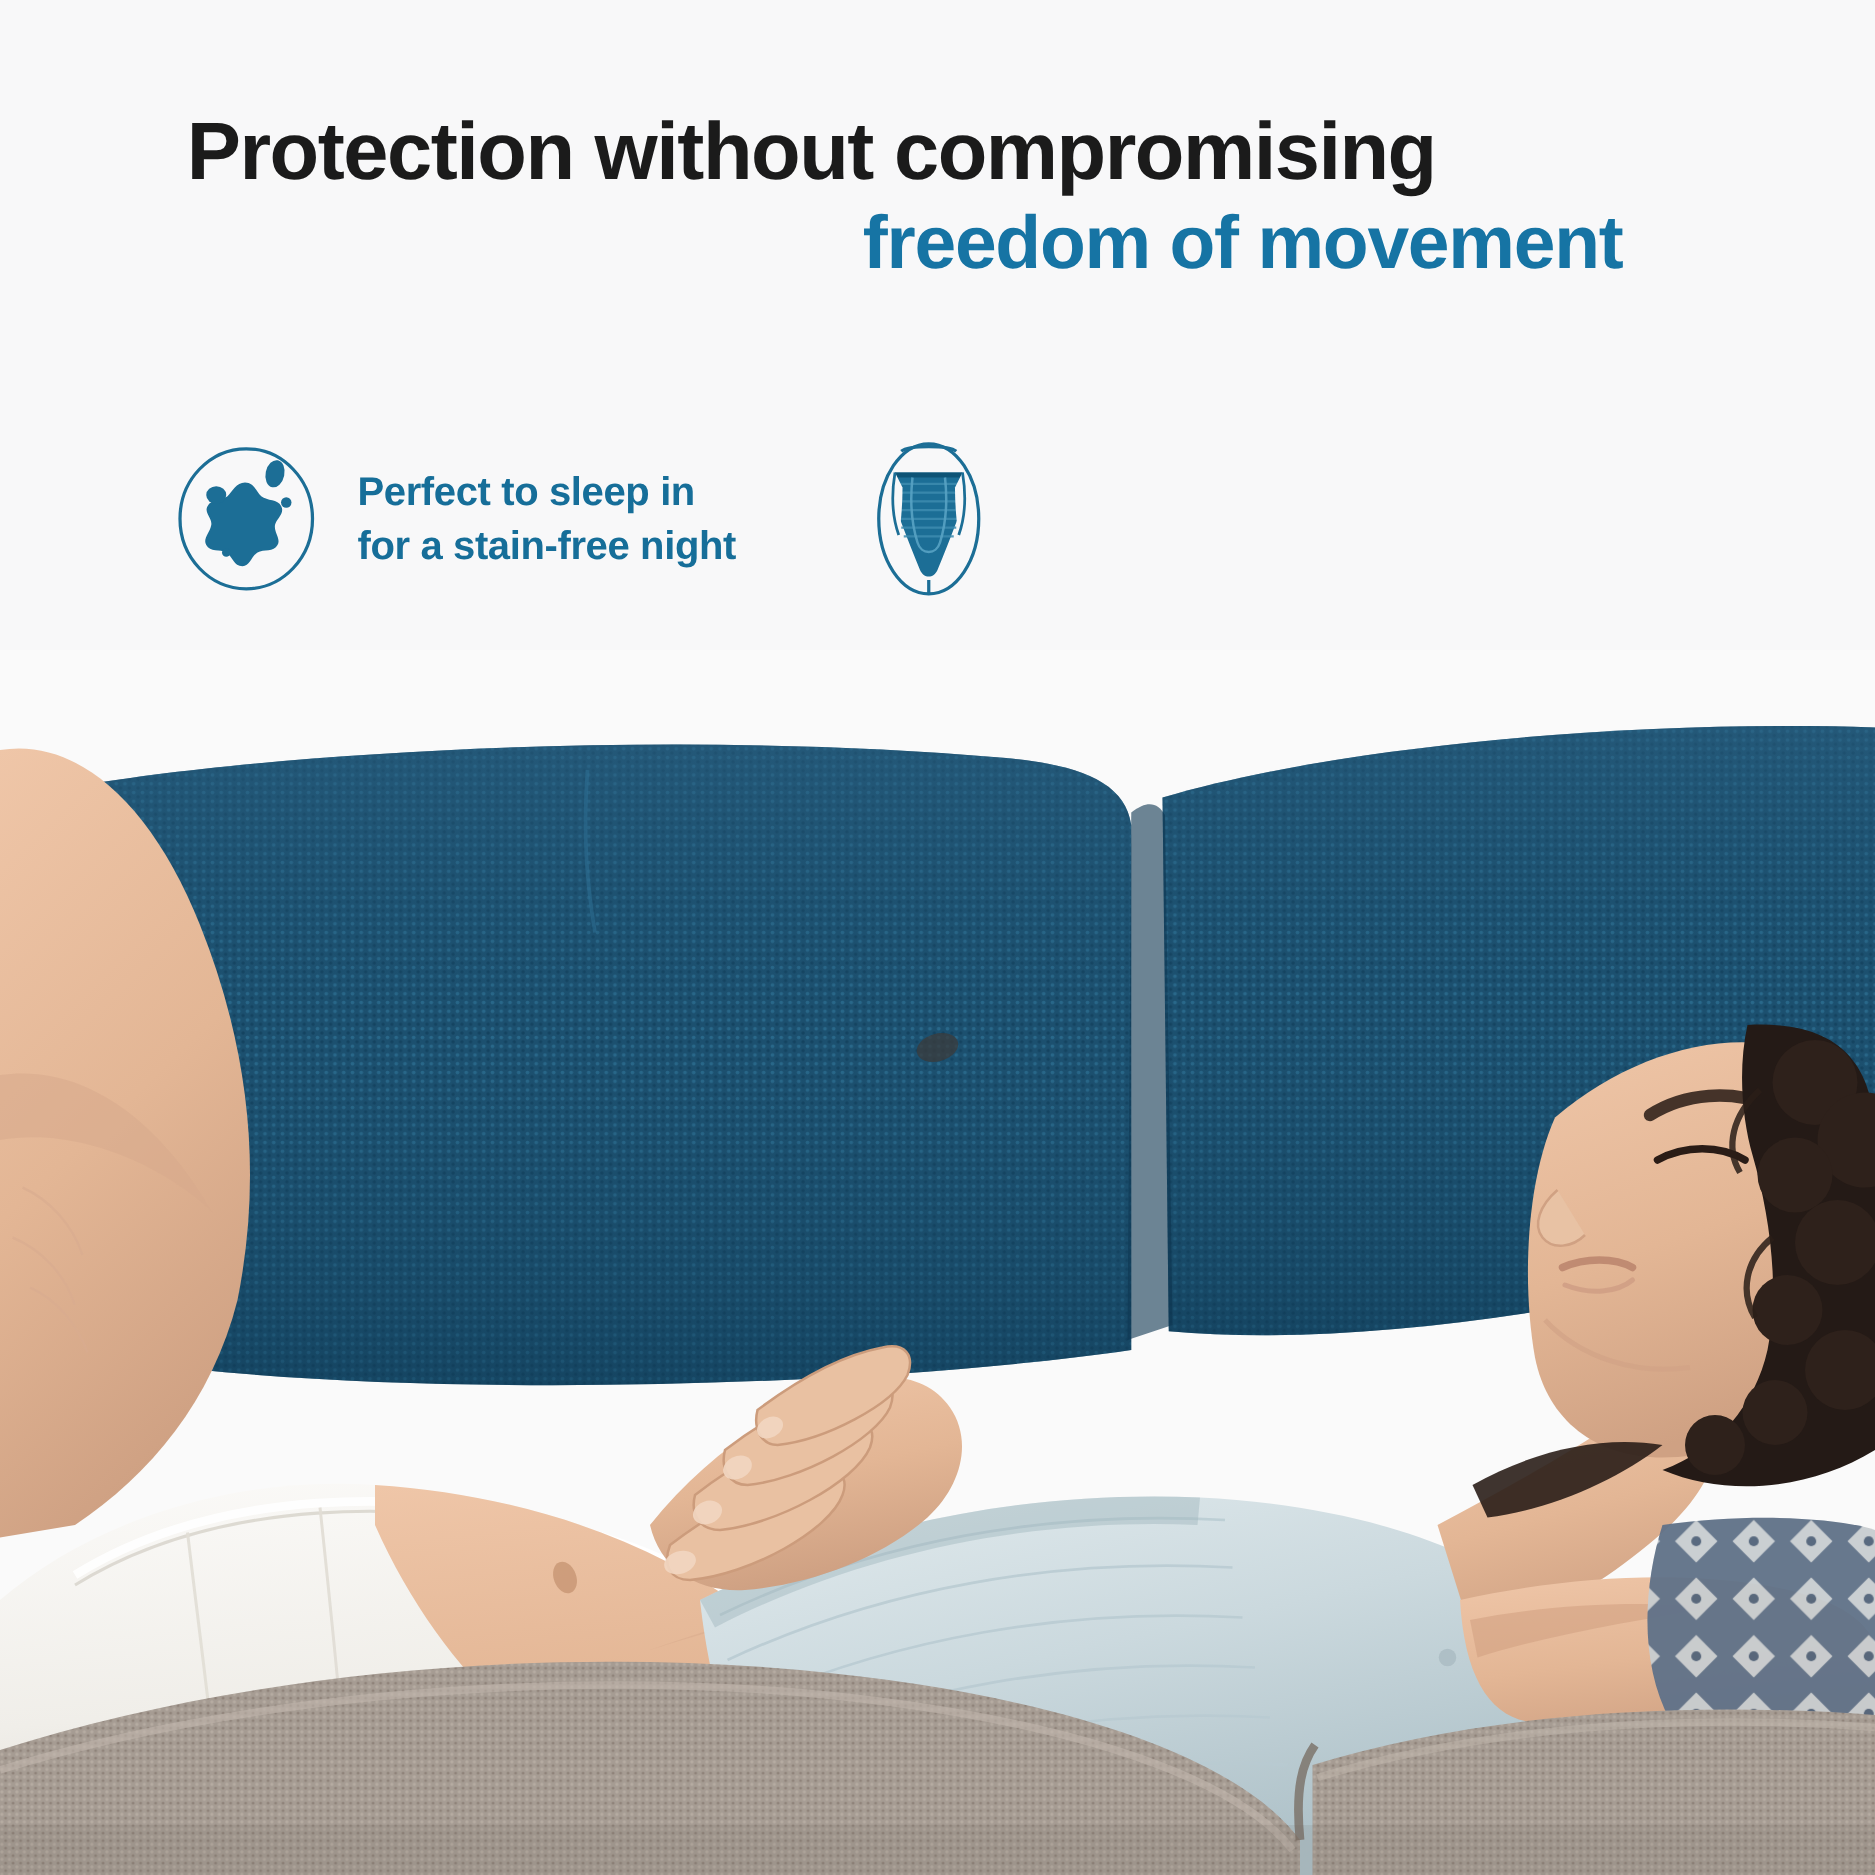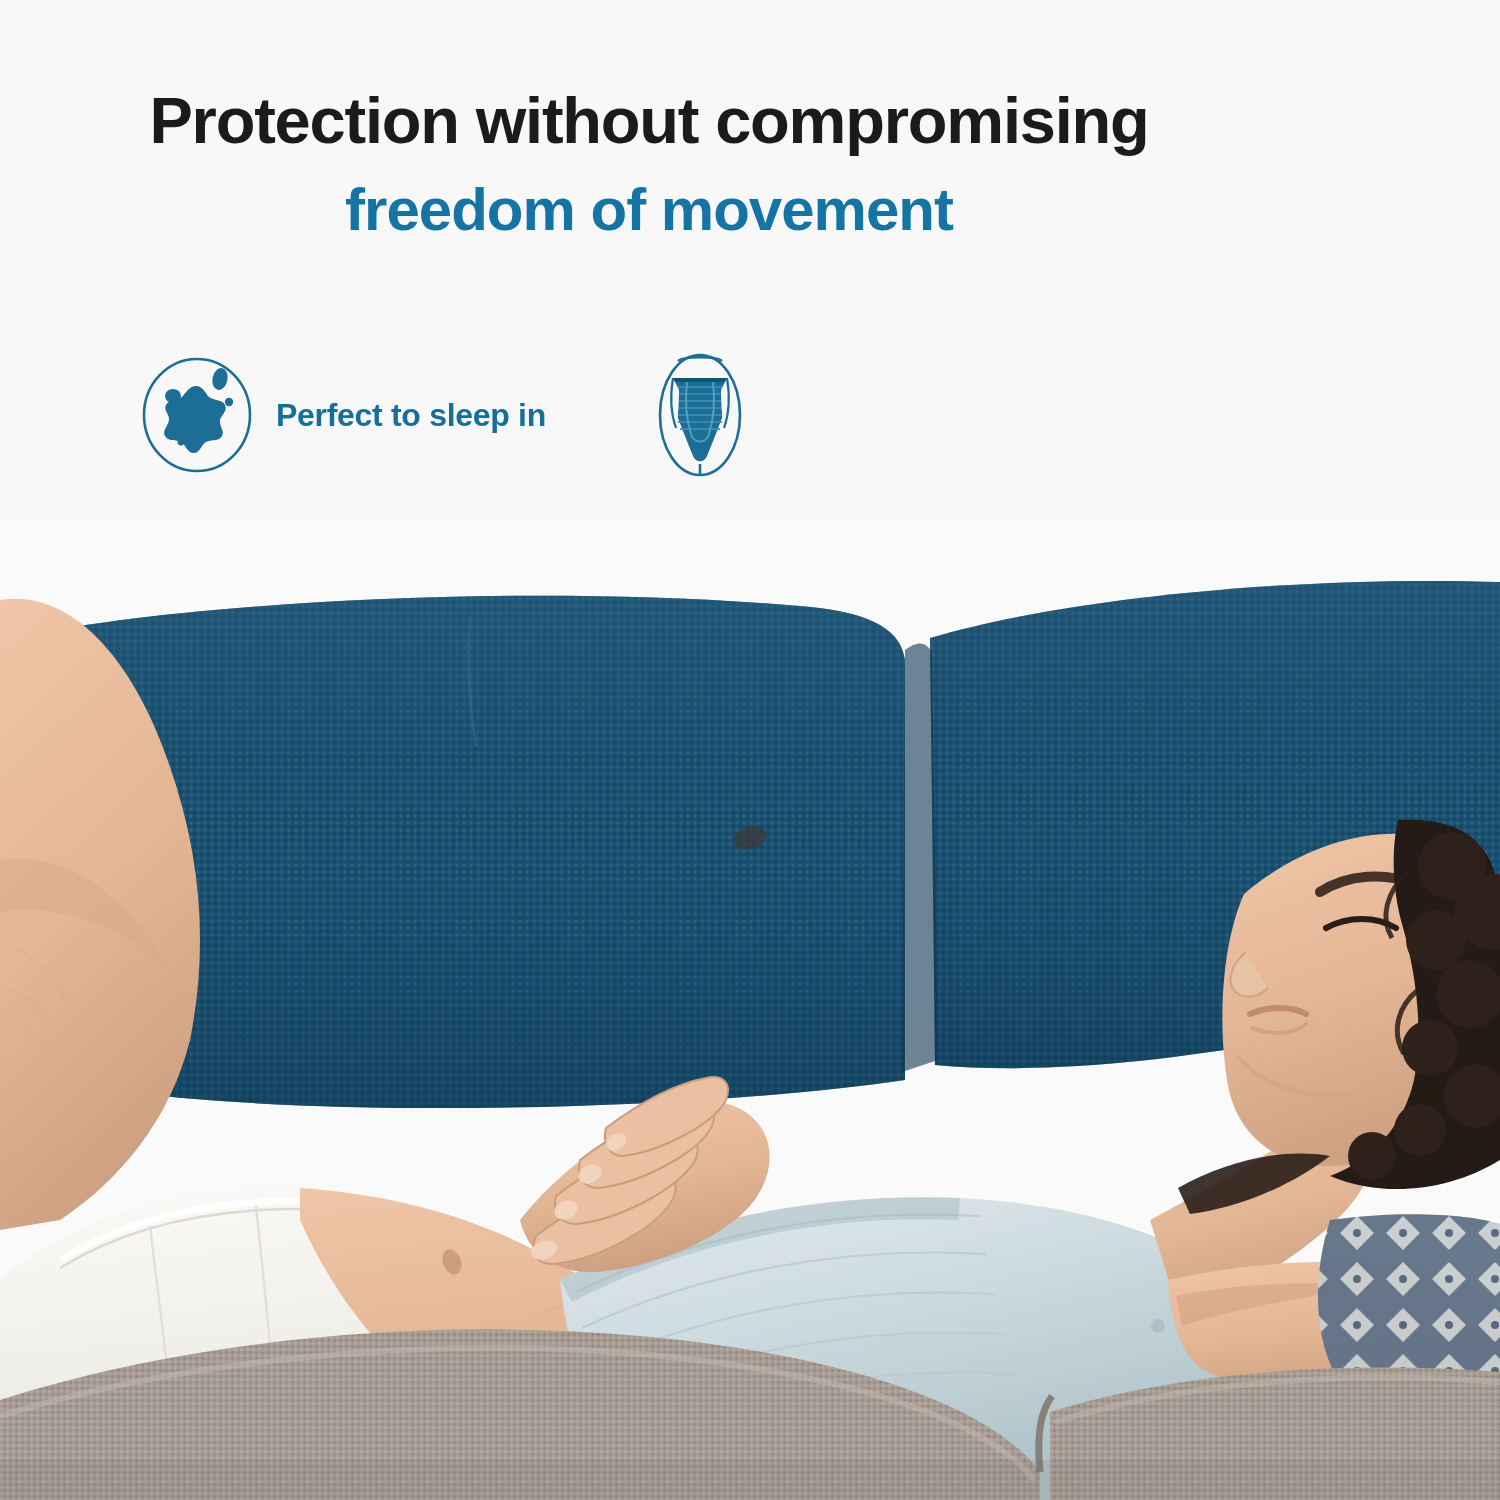--- a/index.html
+++ b/index.html
@@ -29,36 +29,37 @@
     line-height:1.02;
     color:#1B1B1B;
     white-space:nowrap;
   }
   .headline-l2 {
     font-size:60px;
     font-weight:700;
     letter-spacing:-1.0px;
     line-height:1.05;
     color:#1674A4;
-    margin-top:24px;
+    margin-top:8px;
     white-space:nowrap;
+    text-align:right;
   }
 
   
   .features {
     position:absolute;
     top:352px; left:0; width:1500px;
     height:135px;
     display:flex;
     align-items:flex-start;
   }
   .feature {
     display:flex;
     align-items:center;
-    gap:20px;
+    gap:30px;
   }
   .feature-1 { margin-left:138px; }
   .feature-2 { margin-left:95px; }
 
   .feature-icon {
     flex:0 0 auto;
     width:118px; height:126px;
     display:flex; align-items:center; justify-content:center;
   }
   .feature-icon svg { display:block; }
@@ -103,20 +104,21 @@
             <path d="M55 30 c7 0 9 7 13 11 c5 4 13 2 16 8 c3 6 -4 10 -5 15 c-1 6 5 11 2 16 c-3 6 -11 3 -16 6 c-5 3 -6 11 -12 11 c-7 0 -8 -8 -13 -11 c-5 -3 -13 0 -16 -6 c-3 -5 3 -10 4 -16 c1 -5 -6 -10 -3 -15 c3 -6 11 -4 16 -8 c4 -4 7 -11 14 -11 z"></path>
             <ellipse cx="79" cy="23" rx="7.5" ry="11" transform="rotate(12 79 23)"></ellipse>
             <ellipse cx="32" cy="40" rx="8" ry="7"></ellipse>
             <circle cx="88" cy="46" r="4.2"></circle>
             <circle cx="40" cy="86" r="3.4"></circle>
           </g>
         </svg>
       </span>
       <span class="feature-text">
         <span class="l1">Perfect to sleep in</span>
+        <span class="l2">for a stain-free night</span>
       </span>
     </div>
 
     <div class="feature feature-2">
       <span class="feature-icon">
         <svg width="112" height="126" viewBox="0 0 112 126">
           <ellipse cx="56" cy="63" rx="40" ry="60" fill="none" stroke="#1C6E96" stroke-width="2.6"></ellipse>
           <path d="M34 9 C40 4 72 4 78 9" fill="none" stroke="#1C6E96" stroke-width="2.6"></path>
           <line x1="56" y1="112" x2="56" y2="124" stroke="#1C6E96" stroke-width="2.6"></line>
 

